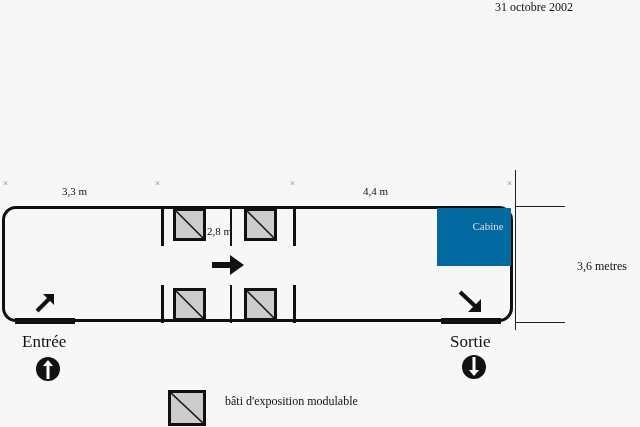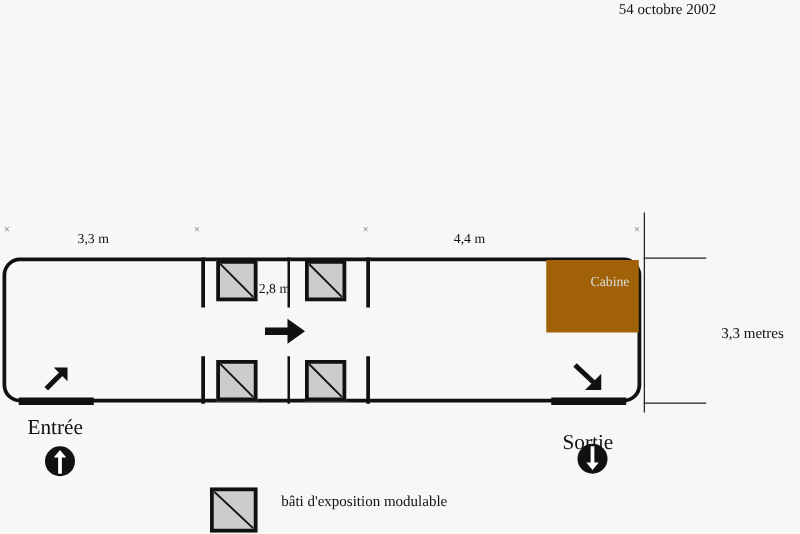--- a/index.html
+++ b/index.html
@@ -2,49 +2,49 @@
 <html><head>
 <meta charset="utf-8">
 <style>
   html, body { margin:0; padding:0; }
   body { width:640px; height:427px; background:#f7f7f7; position:relative; overflow:hidden;
          font-family:"Liberation Serif","DejaVu Serif",serif; color:#111; }
   .abs { position:absolute; }
   .date { left:495px; top:0px; font-size:12px; }
   .dim { font-size:11px; top:185px;text-align:right; }
   .bus { left:2px; top:206px; width:511px; height:116px; border:3px solid #111; border-radius:14px; box-sizing:border-box; }
-  .cabin { left:437px; top:208px; width:74px; height:58px; background:#a16207; color:#ddd; font-size:11px; text-align:center; line-height:16px; padding-top:10px; box-sizing:border-box;padding-left:28px; }
+  .cabin { left:437px; top:208px; width:74px; height:58px; background:#0369a1; color:#ddd; font-size:11px; text-align:center; line-height:16px; padding-top:10px; box-sizing:border-box;padding-left:28px; }
   .wall { width:3px; background:#111; }
   .panel { width:33px; height:33px; background:#ccc; border:3px solid #111; box-sizing:border-box; overflow:hidden; }
   .panel svg { display:block; }
   .door { height:6px; background:#111; }
   .label { font-size:17px; }
   .circ { width:24px; height:24px; background:#111; border-radius:50%; }
   .legend-text { font-size:12px; left:225px; top:394px; }
   .tick { font-size:9px; color:#777; }
   .hline { height:1px; background:#222; }
   .vline { width:1px; background:#222; }
 </style>
 </head>
 <body>
 
-<div class="abs date">54 octobre 2002</div>
+<div class="abs date">31 octobre 2002</div>
 
 <div class="abs tick" style="left:3px;top:178px;">×</div>
 <div class="abs tick" style="left:155px;top:178px;">×</div>
 <div class="abs tick" style="left:290px;top:178px;">×</div>
 <div class="abs tick" style="left:507px;top:178px;">×</div>
 <div class="abs vline" style="left:515px;top:170px;height:160px;"></div>
 <div class="abs hline" style="left:515px;top:206px;width:50px;"></div>
 <div class="abs hline" style="left:515px;top:322px;width:50px;"></div>
 
 <div class="abs dim" style="left:62px;">3,3 m</div>
 <div class="abs dim" style="left:207px;margin-top:40px;">2,8 m</div>
 <div class="abs dim" style="left:363px;">4,4 m</div>
-<div class="abs" style="left:577px;top:259px;font-size:12px;">3,3 metres</div>
+<div class="abs" style="left:577px;top:259px;font-size:12px;">3,6 metres</div>
 
 <div class="abs bus"></div>
 
 <div class="abs cabin">
   <div>Cabine</div>
 </div>
 
 <div class="abs wall" style="left:161px;top:206px;height:40px;"></div>
 <div class="abs wall" style="left:293px;top:206px;height:40px;"></div>
 <div class="abs wall" style="left:161px;top:285px;height:38px;"></div>
@@ -94,21 +94,21 @@
     </svg>
 </div>
 
 <div class="abs" style="left:457px;top:289px;">
   <svg width="28" height="26">
       <path d="M3 3 L18 17" stroke="#111" stroke-width="4"></path>
       <path d="M24 10 V23 H11 Z" fill="#111"></path>
     </svg>
 </div>
 <div class="abs door" style="left:441px;top:318px;width:60px;"></div>
-<div class="abs label" style="left:450px;top:344px;text-align:center;">Sortie</div>
+<div class="abs label" style="left:450px;top:332px;text-align:center;">Sortie</div>
 <div class="abs circ" style="left:462px;top:355px;">
   <svg width="24" height="24">
       <rect x="10.5" y="2" width="3" height="15" fill="#fff"></rect>
       <path d="M7 15 L12 21 L17 15 Z" fill="#fff"></path>
     </svg>
 </div>
 
 <div class="abs panel" style="left:168px;top:390px;width:38px;height:36px;">
     <svg width="32" height="30">
       <line x1="0" y1="0" x2="32" y2="30" stroke="#111" stroke-width="1.5"></line>

